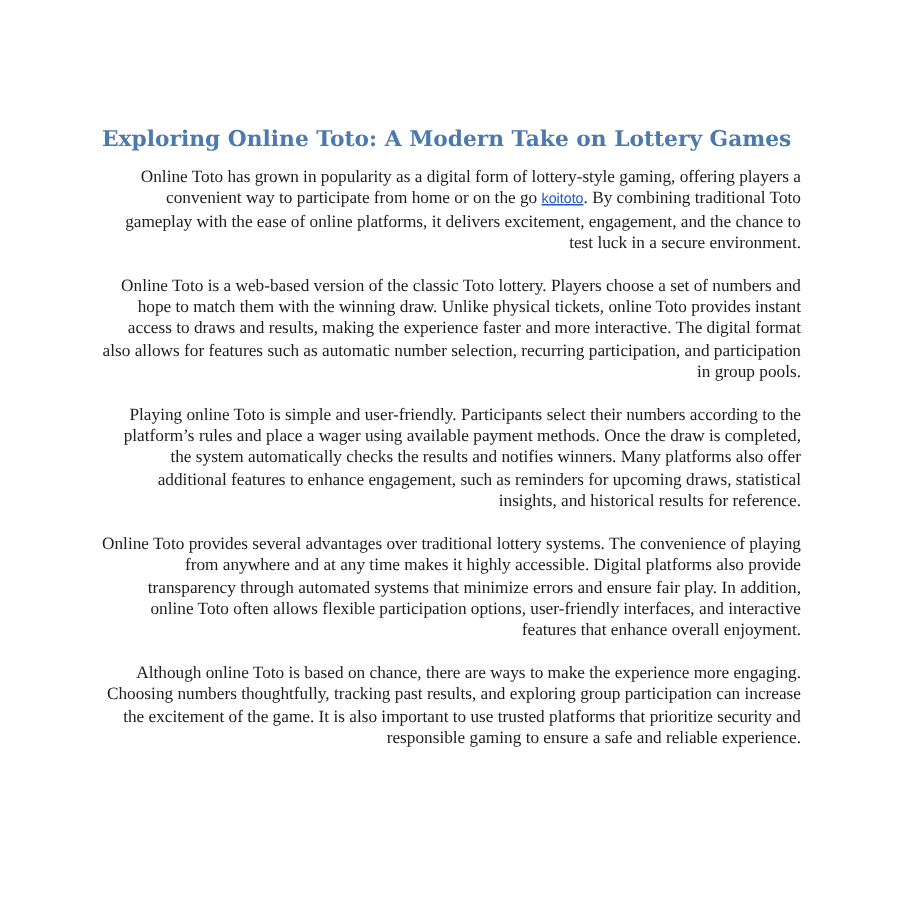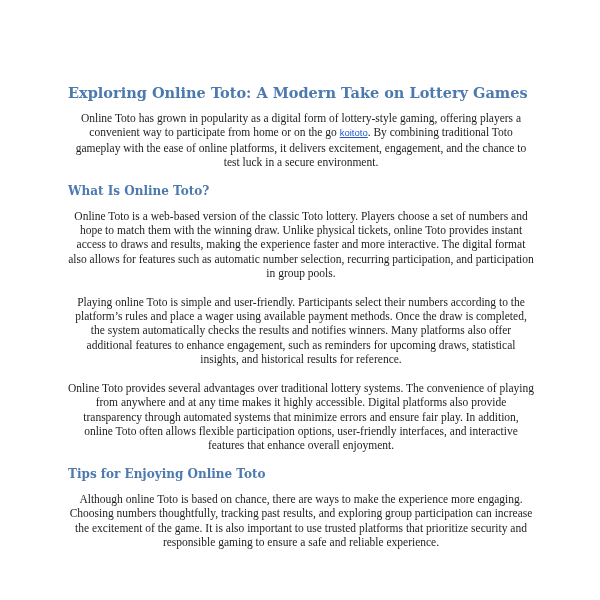--- a/index.html
+++ b/index.html
@@ -36,49 +36,47 @@
     font-weight: bold;
     font-size: 12px;
     line-height: 15px;
     color: var(--heading-color);
     margin: 0 0 10px 0;
   }
   p.body-para {
     font-size: 11.5px;
     line-height: 14.4px;
     margin: 0 0 14px 0;
-    text-align: center;
+    text-align: right;
   }
   a.doc-link {
     font-family: "Liberation Sans", sans-serif;
     font-size: 9.5px;
     color: var(--link-color);
     text-decoration: underline;
   }
 </style>
 </head>
 <body>
 
 <div class="page">
 
   <h1 class="doc-title">Exploring Online Toto: A Modern Take on Lottery Games</h1>
 
   <p class="body-para"><span>Online Toto has grown in popularity as a digital form of lottery-style gaming, offering players a convenient way to participate from home or on the go </span><a href="#" class="doc-link">koitoto</a><span>. By combining traditional Toto gameplay with the ease of online platforms, it delivers excitement, engagement, and the chance to test luck in a secure environment.</span></p>
 
   <section>
-    <h2 class="section-heading">What Is Online Toto?</h2>
     <p class="body-para">Online Toto is a web-based version of the classic Toto lottery. Players choose a set of numbers and hope to match them with the winning draw. Unlike physical tickets, online Toto provides instant access to draws and results, making the experience faster and more interactive. The digital format also allows for features such as automatic number selection, recurring participation, and participation in group pools.</p>
   </section>
 
   <section>
     <p class="body-para">Playing online Toto is simple and user-friendly. Participants select their numbers according to the platform’s rules and place a wager using available payment methods. Once the draw is completed, the system automatically checks the results and notifies winners. Many platforms also offer additional features to enhance engagement, such as reminders for upcoming draws, statistical insights, and historical results for reference.</p>
   </section>
 
   <section>
     <p class="body-para">Online Toto provides several advantages over traditional lottery systems. The convenience of playing from anywhere and at any time makes it highly accessible. Digital platforms also provide transparency through automated systems that minimize errors and ensure fair play. In addition, online Toto often allows flexible participation options, user-friendly interfaces, and interactive features that enhance overall enjoyment.</p>
   </section>
 
   <section>
-    <h2 class="section-heading">Tips for Enjoying Online Toto</h2>
     <p class="body-para">Although online Toto is based on chance, there are ways to make the experience more engaging. Choosing numbers thoughtfully, tracking past results, and exploring group participation can increase the excitement of the game. It is also important to use trusted platforms that prioritize security and responsible gaming to ensure a safe and reliable experience.</p>
   </section>
 
 </div>
 
 </body></html>

